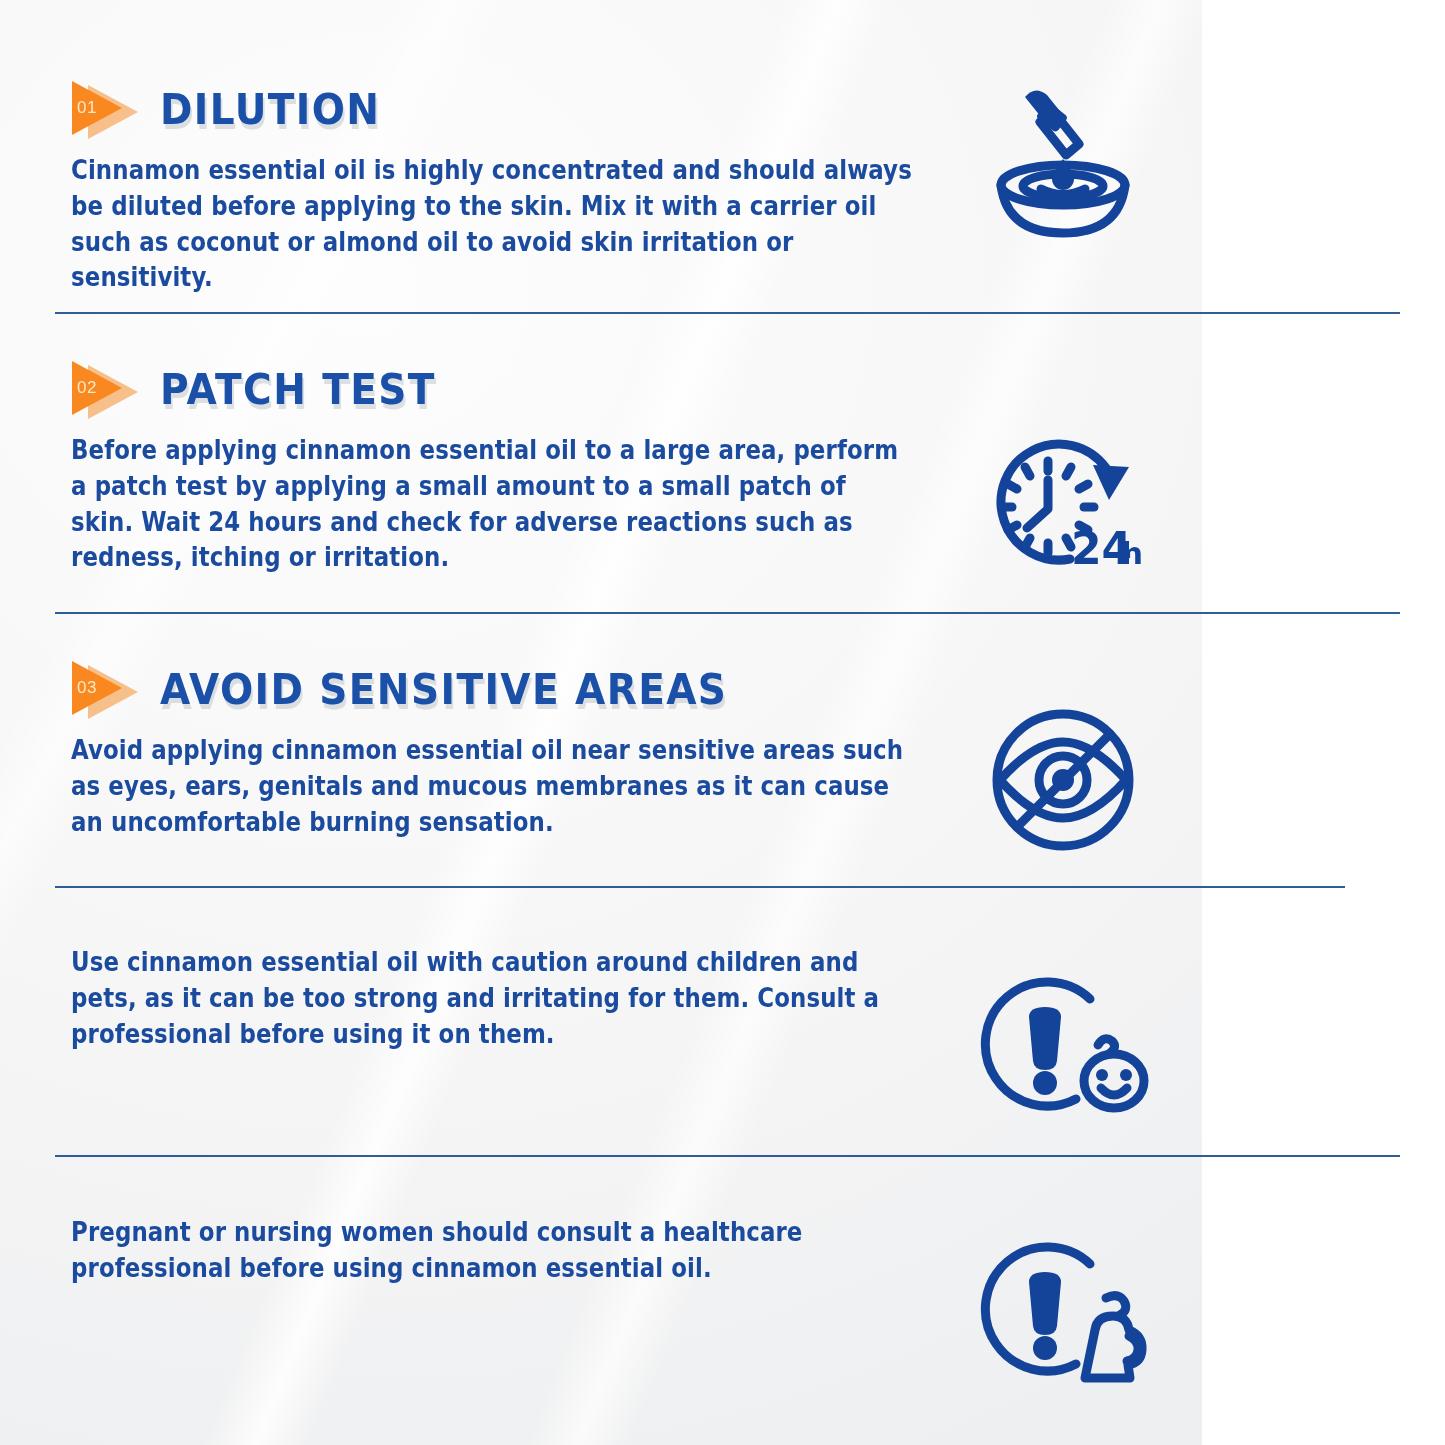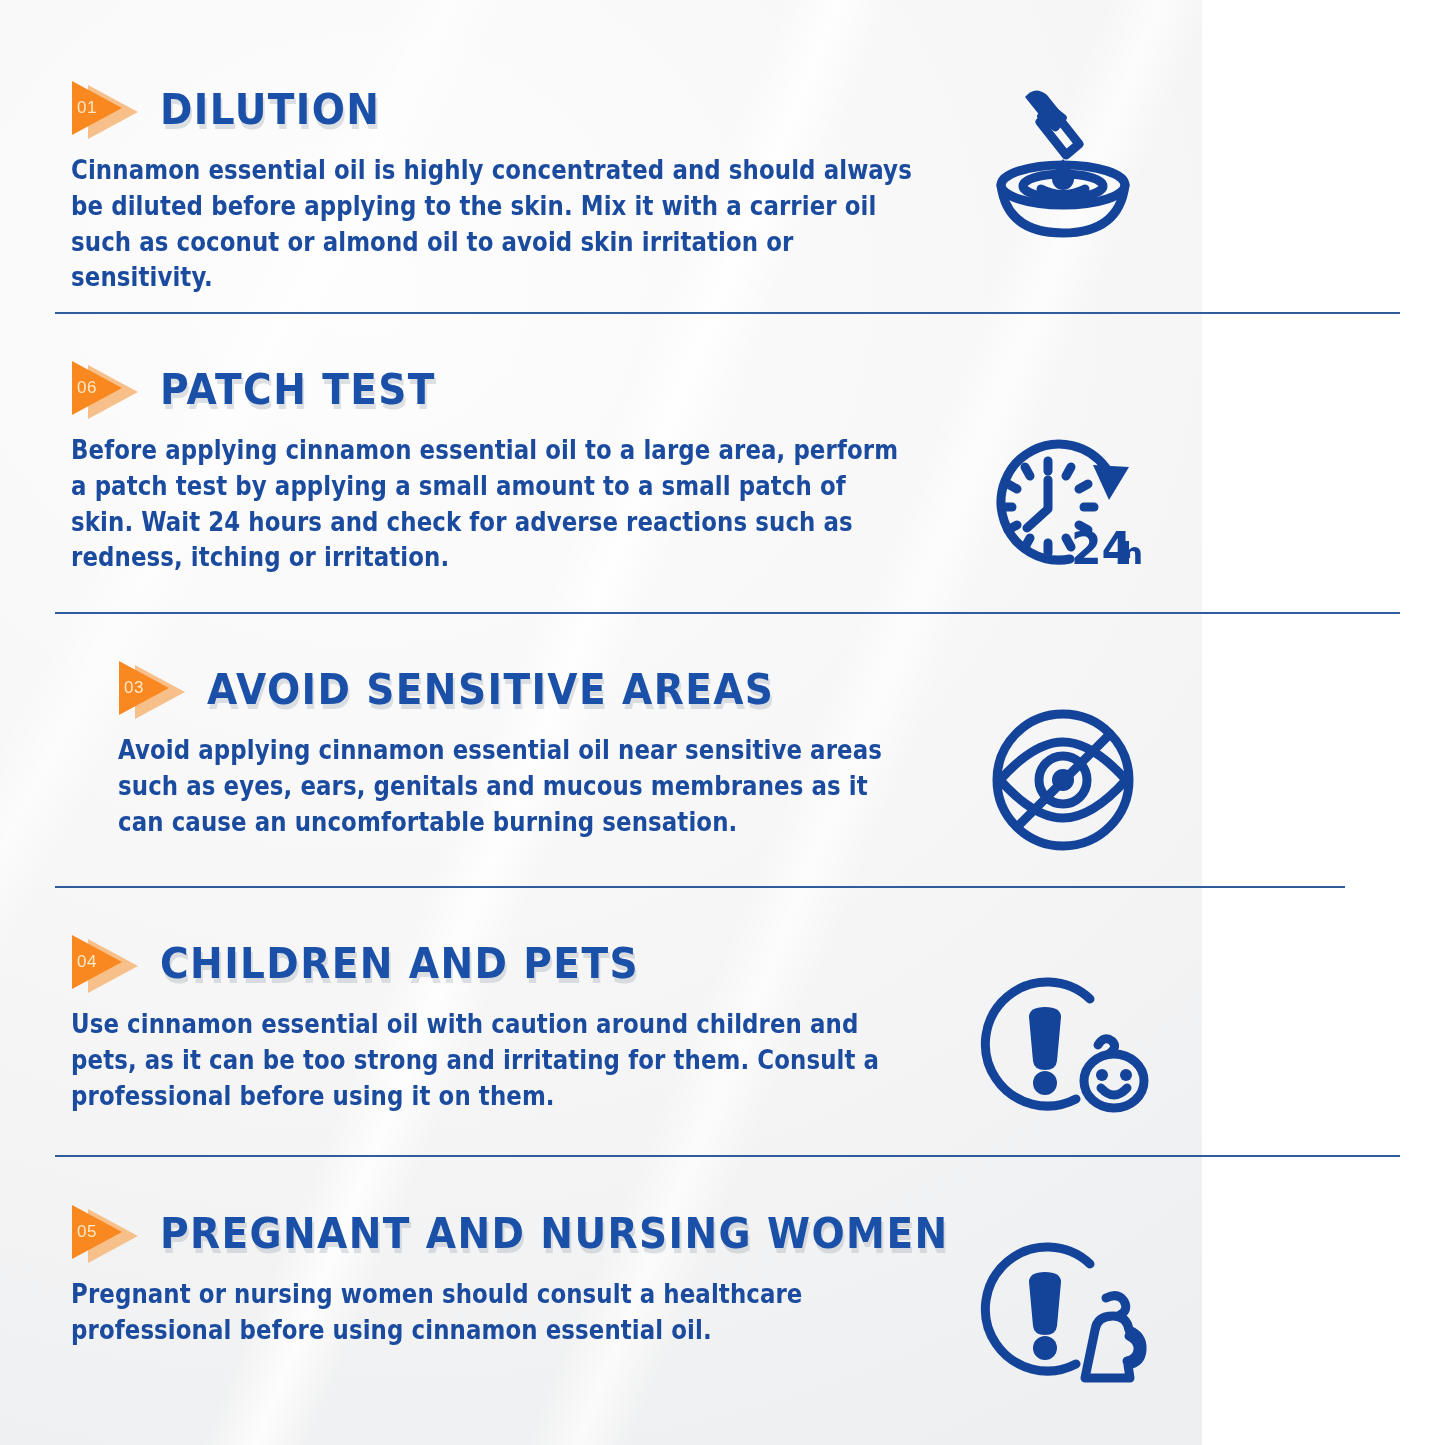--- a/index.html
+++ b/index.html
@@ -155,21 +155,21 @@
       </svg>
     </div>
 
     <div class="divider" style="top:312px;"></div>
 
     <div class="section" style="top:358px;">
       <div class="sec-head">
         <div class="badge">
           <span class="tri tri-back"></span>
           <span class="tri tri-front"></span>
-          <span class="badge-num">06</span>
+          <span class="badge-num">02</span>
         </div>
         <div class="sec-title">PATCH TEST</div>
       </div>
       <div class="sec-body">Before applying cinnamon essential oil to a large area, perform a patch test by applying a small amount to a small patch of skin. Wait 24 hours and check for adverse reactions such as redness, itching or irritation.</div>
     </div>
 
     <div class="icon-wrap" style="top:438px;">
       <svg width="175" height="150" viewBox="0 0 175 150">
 
         <path class="c-blue" d="M131 30 A58 58 0 1 0 95 121" stroke-width="11"></path>
@@ -193,21 +193,21 @@
 
         <path class="c-blue" d="M73 42 L73 71 L52 90" stroke-width="9"></path>
 
         <text x="96" y="126" font-family="DejaVu Sans, sans-serif" font-size="44" font-weight="700" fill="#14439a">24</text>
         <text x="146" y="126" font-family="DejaVu Sans, sans-serif" font-size="31" font-weight="700" fill="#14439a">h</text>
       </svg>
     </div>
 
     <div class="divider" style="top:612px;"></div>
 
-    <div class="section" style="top:658px;padding-left:47px;">
+    <div class="section" style="top:658px;">
       <div class="sec-head">
         <div class="badge">
           <span class="tri tri-back"></span>
           <span class="tri tri-front"></span>
           <span class="badge-num">03</span>
         </div>
         <div class="sec-title">AVOID SENSITIVE AREAS</div>
       </div>
       <div class="sec-body">Avoid applying cinnamon essential oil near sensitive areas such as eyes, ears, genitals and mucous membranes as it can cause an uncomfortable burning sensation.</div>
     </div>
@@ -218,56 +218,40 @@
         <path class="c-blue" d="M17 80 q34 -38 63 -38 q29 0 63 38 q-34 38 -63 38 q-29 0 -63 -38z" stroke-width="10"></path>
         <circle class="c-blue" cx="80" cy="80" r="24" stroke-width="10"></circle>
         <circle class="c-blue-f" cx="80" cy="80" r="11"></circle>
         <line class="c-blue" x1="34" y1="127" x2="127" y2="34" stroke-width="11"></line>
       </svg>
     </div>
 
     <div class="divider short" style="top:886px;"></div>
 
     <div class="section" style="top:932px;">
-      <div class="sec-head">
-        <div class="badge">
-          <span class="tri tri-back"></span>
-          <span class="tri tri-front"></span>
-          <span class="badge-num">04</span>
-        </div>
-        <div class="sec-title">CHILDREN AND PETS</div>
-      </div>
       <div class="sec-body">Use cinnamon essential oil with caution around children and pets, as it can be too strong and irritating for them. Consult a professional before using it on them.</div>
     </div>
 
     <div class="icon-wrap" style="top:975px;">
       <svg width="165" height="155" viewBox="0 0 165 155">
         <path class="c-blue" d="M110 24 A62 62 0 1 0 96 124" stroke-width="12"></path>
         <path class="c-blue-f" d="M65 32 q16 0 16 10 l-4 44 q-1 9 -12 9 q-11 0 -12 -9 l-4 -44 q0 -10 16 -10z"></path>
         <circle class="c-blue-f" cx="65" cy="108" r="12"></circle>
 
         <path class="c-blue" d="M118 70 q6 -10 14 -4 q6 6 -2 12" stroke-width="8"></path>
         <path class="c-blue" d="M104 106 a30 27 0 1 1 60 0 a30 27 0 1 1 -60 0z" stroke-width="8"></path>
         <circle class="c-blue-f" cx="122" cy="100" r="6"></circle>
         <circle class="c-blue-f" cx="146" cy="100" r="6"></circle>
         <path class="c-blue" d="M121 113 q13 14 26 0" stroke-width="7"></path>
       </svg>
     </div>
 
     <div class="divider" style="top:1155px;"></div>
 
     <div class="section" style="top:1202px;">
-      <div class="sec-head">
-        <div class="badge">
-          <span class="tri tri-back"></span>
-          <span class="tri tri-front"></span>
-          <span class="badge-num">05</span>
-        </div>
-        <div class="sec-title">PREGNANT AND NURSING WOMEN</div>
-      </div>
       <div class="sec-body">Pregnant or nursing women should consult a healthcare professional before using cinnamon essential oil.</div>
     </div>
 
     <div class="icon-wrap" style="top:1240px;">
       <svg width="165" height="155" viewBox="0 0 165 155">
         <path class="c-blue" d="M110 24 A62 62 0 1 0 96 124" stroke-width="12"></path>
         <path class="c-blue-f" d="M65 32 q16 0 16 10 l-4 44 q-1 9 -12 9 q-11 0 -12 -9 l-4 -44 q0 -10 16 -10z"></path>
         <circle class="c-blue-f" cx="65" cy="108" r="12"></circle>
 
         <path class="c-blue" d="M126 58 q12 -6 18 3 q5 9 -4 14" stroke-width="8"></path>

